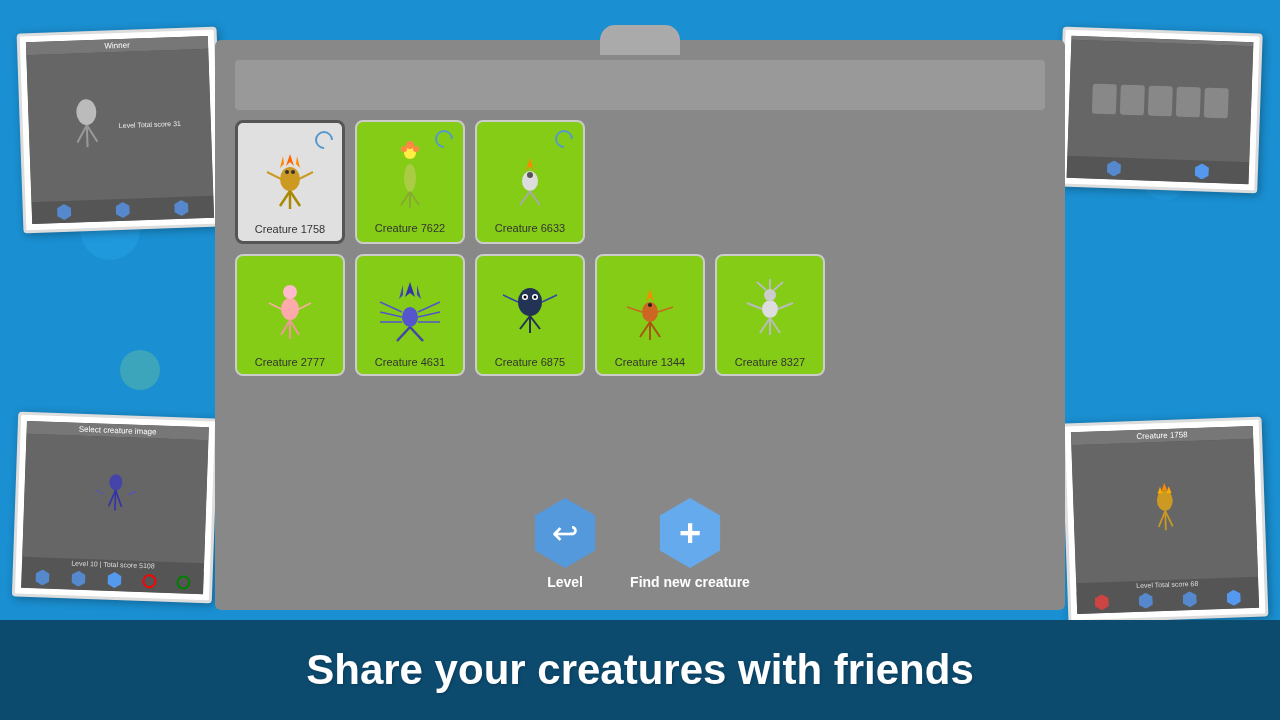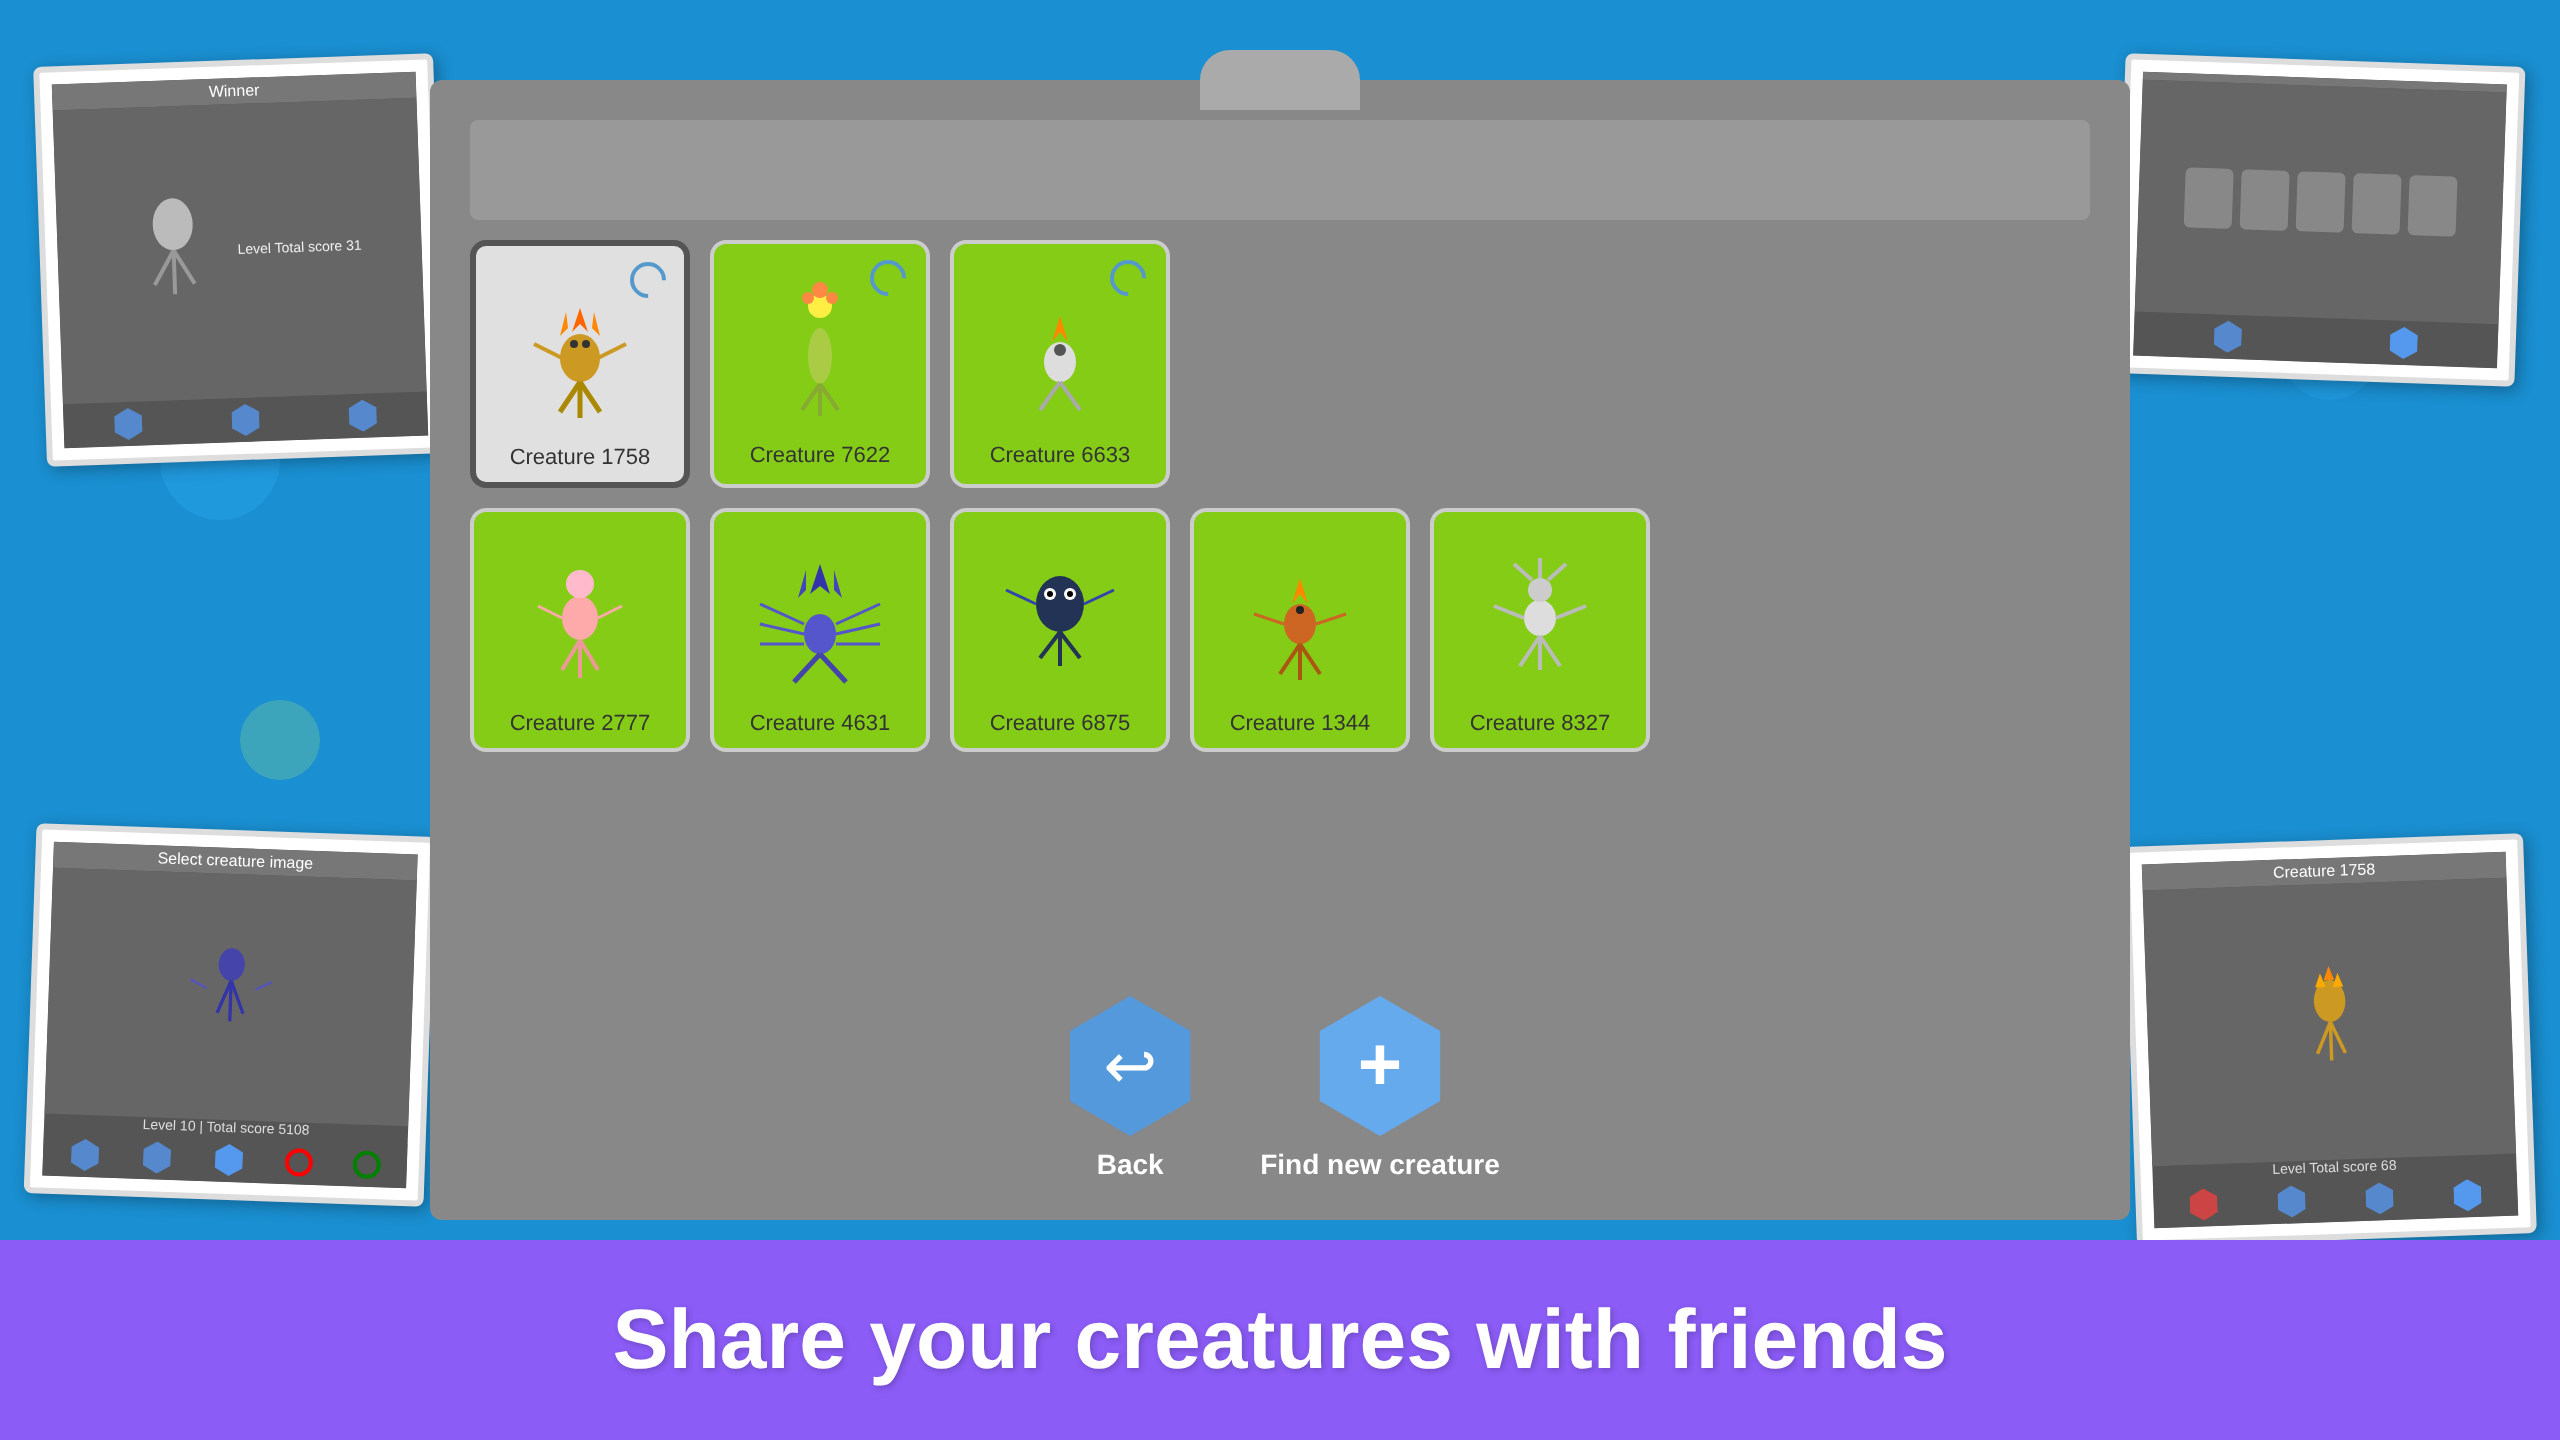--- a/index.html
+++ b/index.html
@@ -202,21 +202,21 @@
       overflow: hidden;
     }
 
     
     .bottom-bar {
       position: absolute;
       bottom: 0;
       left: 0;
       right: 0;
       height: 100px;
-      background: #8b5cf6;
+      background: #0c4a6e;
       display: flex;
       align-items: center;
       justify-content: center;
     }
 
     .bottom-text {
       color: white;
       font-size: 42px;
       font-weight: bold;
       text-shadow: 1px 1px 3px rgba(0,0,0,0.2);
@@ -549,21 +549,21 @@
     </div>
 
   </div>
 
   <div class="bottom-buttons">
 
     <div class="hex-button">
       <div class="hex-shape back-hex">
         <span style="font-size:32px;">↩</span>
       </div>
-      <span class="hex-label">Back</span>
+      <span class="hex-label">Level</span>
     </div>
 
     <div class="hex-button">
       <div class="hex-shape find-hex">
         <span style="font-size:38px;font-weight:bold;">+</span>
       </div>
       <span class="hex-label">Find new creature</span>
     </div>
 
   </div>

